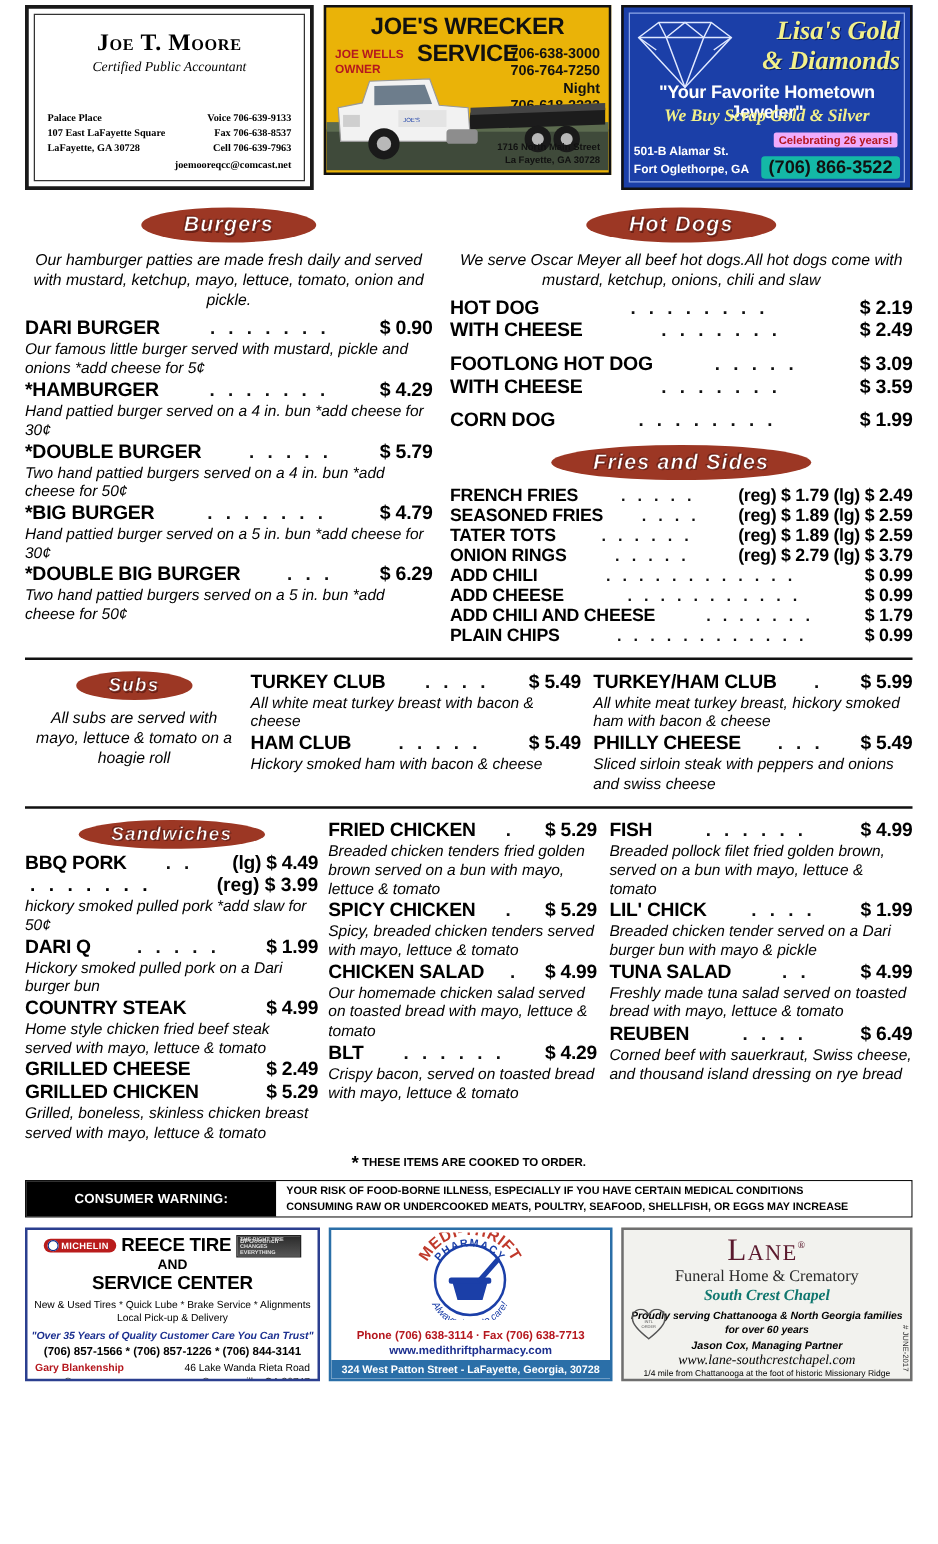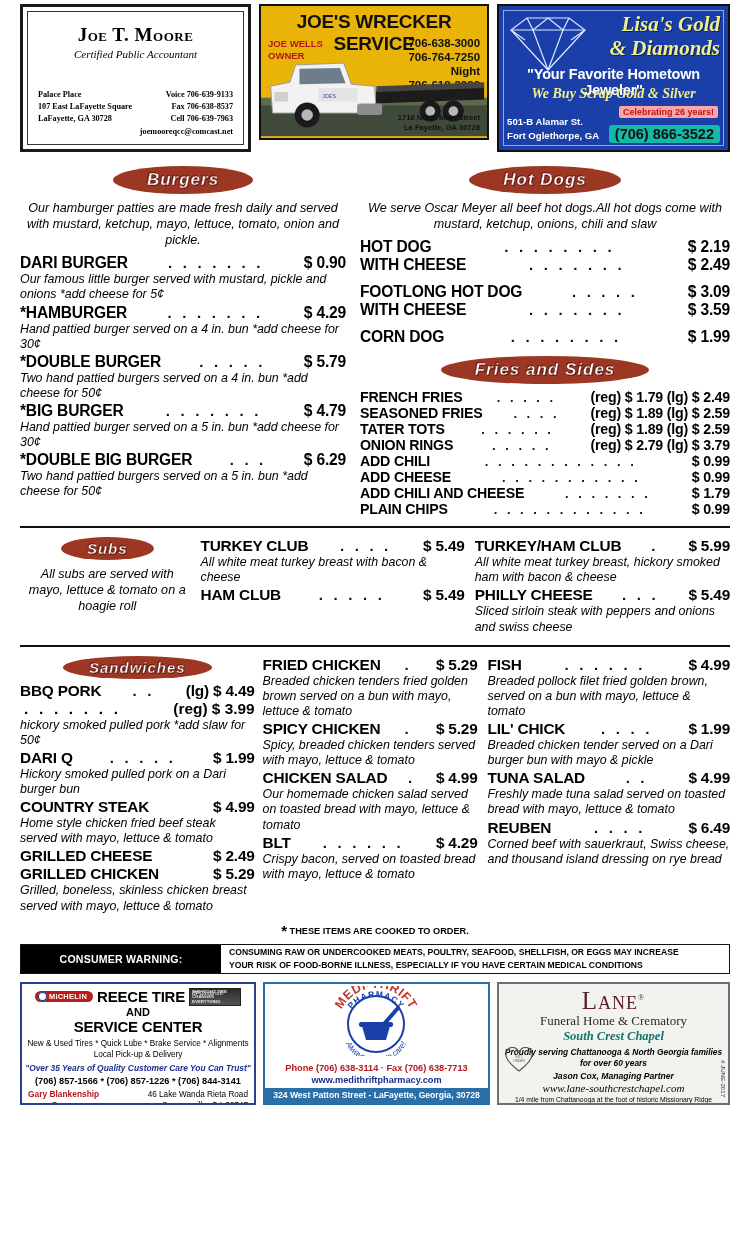--- a/index.html
+++ b/index.html
@@ -40,21 +40,21 @@
   .gem { position: absolute; left: 6px; top: 8px; }
   .ad3-l1 { position: absolute; right: 8px; top: 6px; font-family: "Liberation Serif", serif; font-style: italic;
             font-weight: bold; font-size: 21px; color: #f2f08a; text-shadow: 1px 1px 0 #0a1f66; }
   .ad3-l2 { position: absolute; right: 8px; top: 30px; font-family: "Liberation Serif", serif; font-style: italic;
             font-weight: bold; font-size: 21px; color: #f2f08a; text-shadow: 1px 1px 0 #0a1f66; }
   .ad3-l3 { position: absolute; left: 0; right: 0; top: 60px; text-align: center; font-weight: bold; font-size: 14.5px;
             color: #fff; letter-spacing: -.2px; }
   .ad3-l4 { position: absolute; left: 0; right: 0; top: 80px; text-align: center; font-family: "Liberation Serif", serif;
             font-style: italic; font-weight: bold; font-size: 14px; color: #f2f08a; }
   .ad3-addr { position: absolute; left: 8px; bottom: 8px; font-weight: bold; font-size: 9.6px; color: #fff; line-height: 1.4; }
-  .ad3-cel { position: absolute; right: 10px; bottom: 32px; background: #fca5a5; color: #b5171e; font-weight: bold;
+  .ad3-cel { position: absolute; right: 10px; bottom: 32px; background: #f0abfc; color: #b5171e; font-weight: bold;
              font-size: 9px; padding: 1px 4px; border-radius: 2px; }
   .ad3-phone { position: absolute; right: 8px; bottom: 7px; background: #14b8a6; color: #111; font-weight: bold;
                font-size: 14.5px; padding: 1px 6px; border-radius: 3px; }
 
   
   .hr { border-top: 2.5px solid #111; margin: 9px 0; }
   .cols { display: flex; }
 
   .pill-wrap { text-align: center; }
   .pill { display: inline-block; background: #9c3724; border-radius: 50%/50%; color: #fff;
@@ -383,20 +383,21 @@
             <span class="pr">$ 5.49</span>
           </div>
         <div class="desc">All white meat turkey breast with bacon &amp; cheese</div>
       </div>
       <div>
         <div class="item">
             <span class="nm">HAM CLUB</span>
             <span class="dots">. . . . .</span>
             <span class="pr">$ 5.49</span>
           </div>
+        <div class="desc">Hickory smoked ham with bacon &amp; cheese</div>
       </div>
     </div>
     <div class="subs-right">
       <div>
         <div class="item">
             <span class="nm">TURKEY/HAM CLUB</span>
             <span class="dots">.</span>
             <span class="pr">$ 5.99</span>
           </div>
         <div class="desc">All white meat turkey breast, hickory smoked ham with bacon &amp; cheese</div>
@@ -536,22 +537,22 @@
   </div>
 
   <div class="cooked">
     <span class="star">*</span>
     <span>THESE ITEMS ARE COOKED TO ORDER.</span>
   </div>
 
   <div class="warn">
     <div class="warn-l">CONSUMER WARNING:</div>
     <div class="warn-r">
+      <div>YOUR RISK OF FOOD-BORNE ILLNESS, ESPECIALLY IF YOU HAVE CERTAIN MEDICAL CONDITIONS</div>
       <div>CONSUMING RAW OR UNDERCOOKED MEATS, POULTRY, SEAFOOD, SHELLFISH, OR EGGS MAY INCREASE</div>
-      <div>YOUR RISK OF FOOD-BORNE ILLNESS, ESPECIALLY IF YOU HAVE CERTAIN MEDICAL CONDITIONS</div>
     </div>
   </div>
 
   <div class="bad-row">
 
     <div class="bad bad-a">
       <div class="rt-top">
         <span class="mich">MICHELIN</span>
         <span class="rt-name">REECE TIRE</span>
         <span class="bf">

